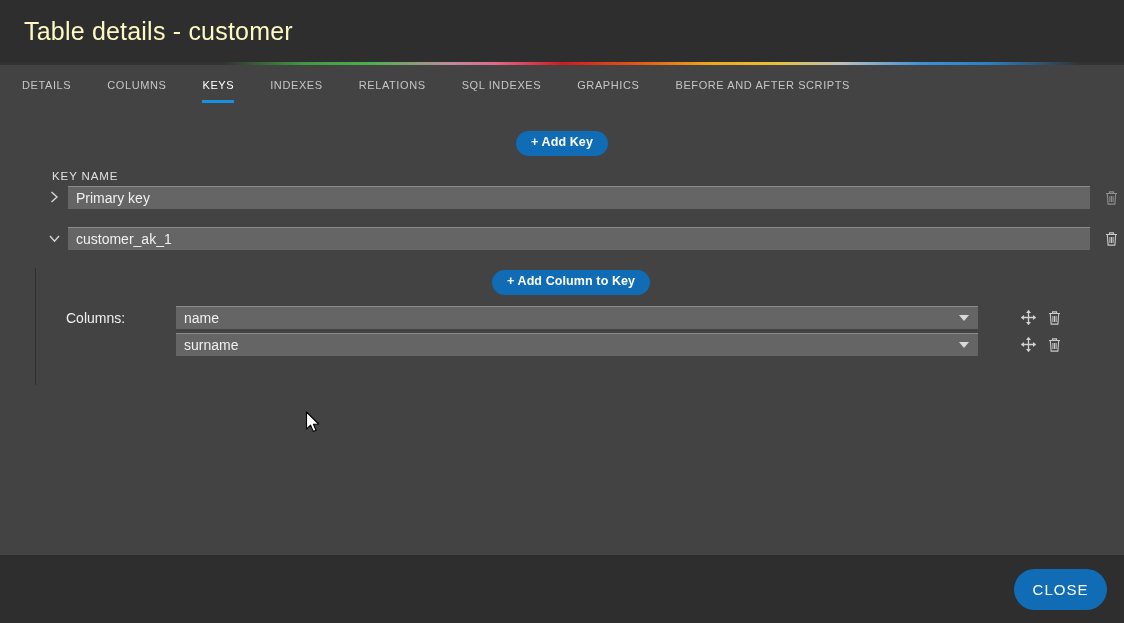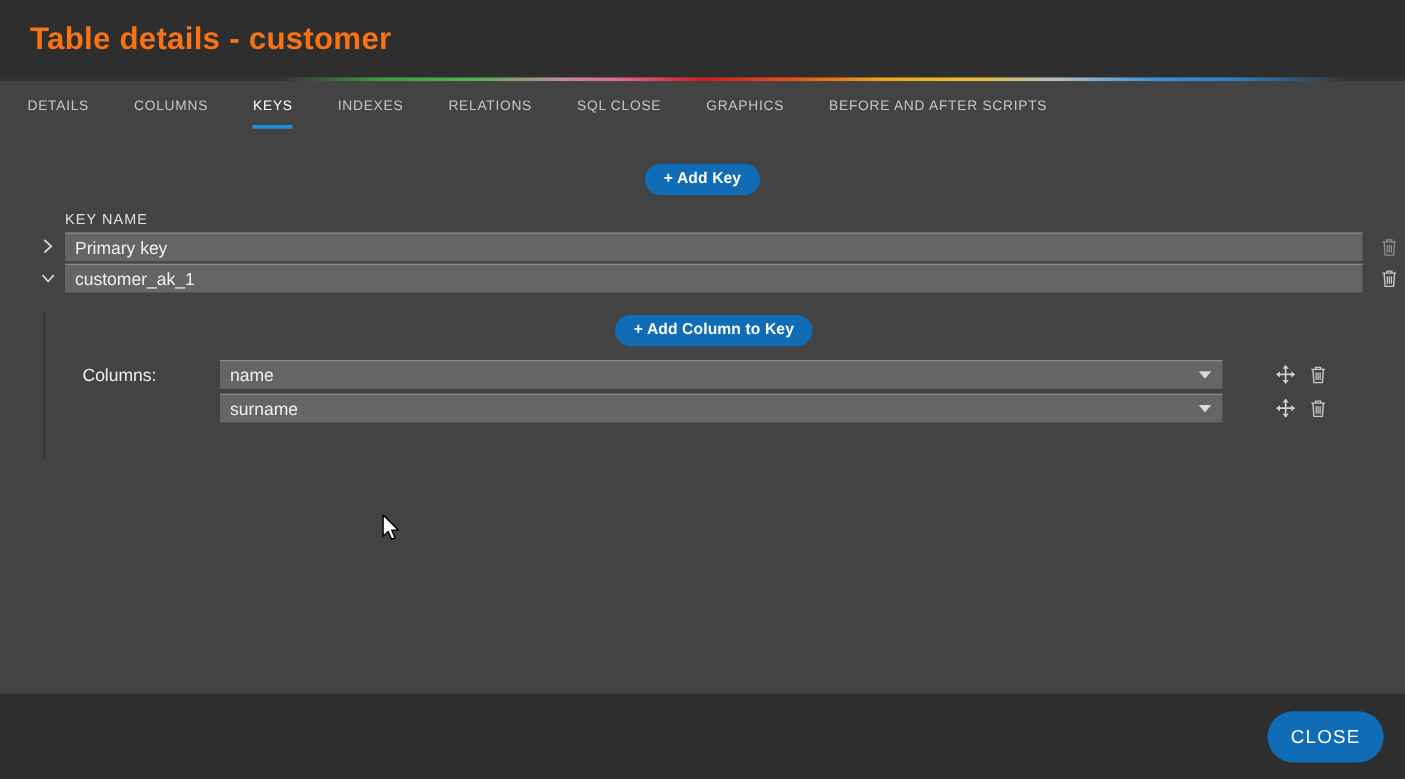--- a/index.html
+++ b/index.html
@@ -20,22 +20,22 @@
   
   .titlebar {
     height: 62px;
     background: #2e2e2e;
     display: flex;
     align-items: center;
     padding-left: 24px;
   }
   .titlebar-title {
     font-size: 25px;
-    font-weight: 700;
-    color: #f97316;
+    font-weight: 400;
+    color: #fef9c3;
     letter-spacing: 0.2px;
   }
 
   
   .accent-line {
     height: 3px;
     width: 100%;
     background: linear-gradient(to right,
       #333333 0%,
       #333333 20%,
@@ -114,22 +114,22 @@
     font-size: 11.5px;
     letter-spacing: 0.9px;
     color: #e0e0e0;
     padding: 14px 0 4px 52px;
   }
 
   .key-row {
     display: flex;
     align-items: center;
     height: 23px;
-    margin-bottom: 2px;
-    padding-left: 28px;
+    margin-bottom: 18px;
+    padding-left: 44px;
   }
 
   .chevron {
     width: 20px;
     height: 20px;
     display: flex;
     align-items: center;
     justify-content: center;
     cursor: pointer;
     flex: 0 0 auto;
@@ -271,21 +271,21 @@
 </div>
 
 <div class="accent-line"></div>
 
 <div class="tabbar">
   <div class="tab">DETAILS</div>
   <div class="tab">COLUMNS</div>
   <div class="tab active">KEYS</div>
   <div class="tab">INDEXES</div>
   <div class="tab">RELATIONS</div>
-  <div class="tab">SQL CLOSE</div>
+  <div class="tab">SQL INDEXES</div>
   <div class="tab">GRAPHICS</div>
   <div class="tab">BEFORE AND AFTER SCRIPTS</div>
 </div>
 
 <div class="content">
 
   <div class="addkey-row">
     <button class="pill-btn">+ Add Key</button>
   </div>
 

